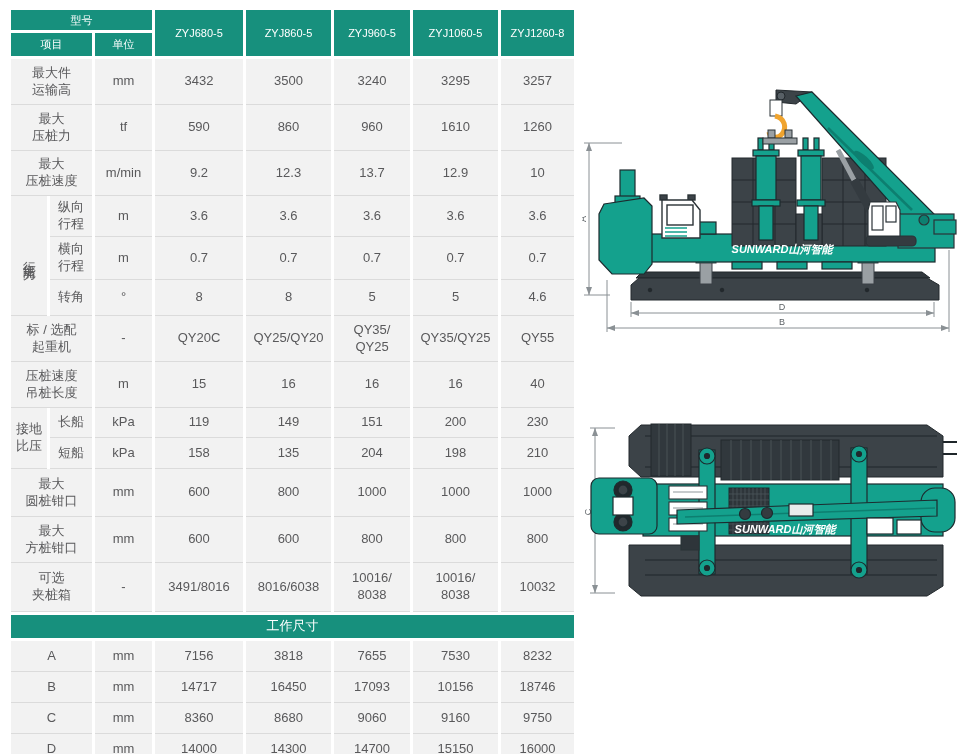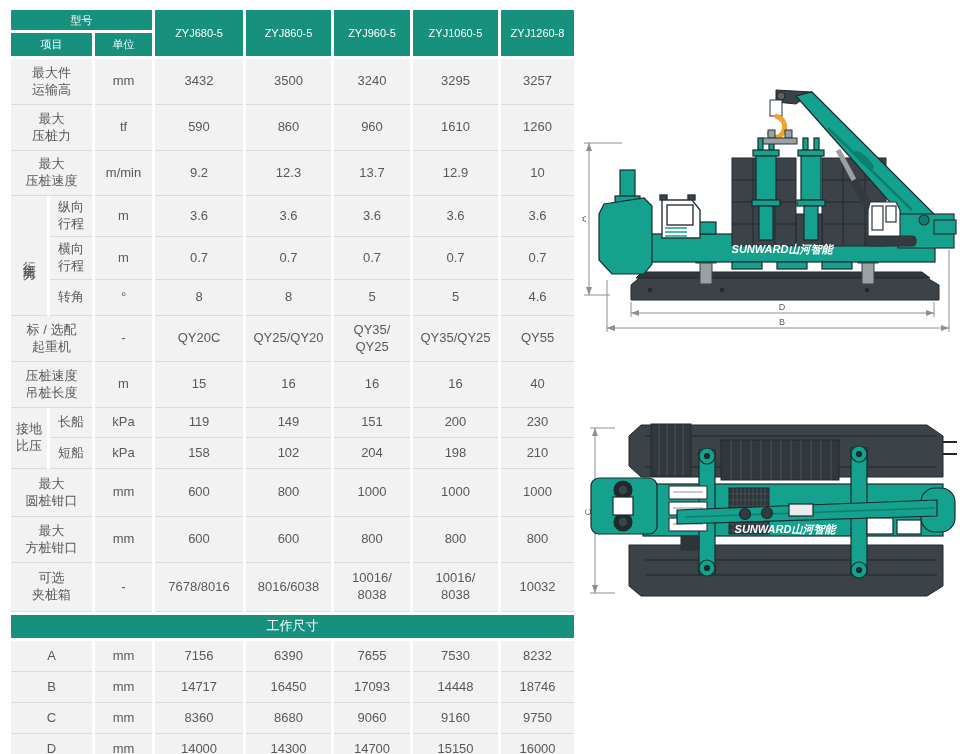--- a/index.html
+++ b/index.html
@@ -151,21 +151,21 @@
       <td class="val">119</td>
       <td class="val">149</td>
       <td class="val">151</td>
       <td class="val">200</td>
       <td class="val">230</td>
     </tr>
     <tr class="h30">
       <th class="sub">短船</th>
       <td class="unit">kPa</td>
       <td class="val">158</td>
-      <td class="val">102</td>
+      <td class="val">135</td>
       <td class="val">204</td>
       <td class="val">198</td>
       <td class="val">210</td>
     </tr>
     <tr class="h47">
       <th class="lbl" colspan="2">最大
 圆桩钳口</th>
       <td class="unit">mm</td>
       <td class="val">600</td>
       <td class="val">800</td>
@@ -180,47 +180,47 @@
       <td class="val">600</td>
       <td class="val">600</td>
       <td class="val">800</td>
       <td class="val">800</td>
       <td class="val">800</td>
     </tr>
     <tr class="h48">
       <th class="lbl" colspan="2">可选
 夹桩箱</th>
       <td class="unit">-</td>
-      <td class="val">7678/8016</td>
+      <td class="val">3491/8016</td>
       <td class="val">8016/6038</td>
       <td class="val">10016/
 8038</td>
       <td class="val">10016/
 8038</td>
       <td class="val">10032</td>
     </tr>
     <tr>
       <td colspan="8" class="banner">工作尺寸</td>
     </tr>
     <tr class="h30">
       <th class="lbl" colspan="2">A</th>
       <td class="unit">mm</td>
       <td class="val">7156</td>
-      <td class="val">6390</td>
+      <td class="val">3818</td>
       <td class="val">7655</td>
       <td class="val">7530</td>
       <td class="val">8232</td>
     </tr>
     <tr class="h30">
       <th class="lbl" colspan="2">B</th>
       <td class="unit">mm</td>
       <td class="val">14717</td>
       <td class="val">16450</td>
       <td class="val">17093</td>
-      <td class="val">14448</td>
+      <td class="val">10156</td>
       <td class="val">18746</td>
     </tr>
     <tr class="h30">
       <th class="lbl" colspan="2">C</th>
       <td class="unit">mm</td>
       <td class="val">8360</td>
       <td class="val">8680</td>
       <td class="val">9060</td>
       <td class="val">9160</td>
       <td class="val">9750</td>

